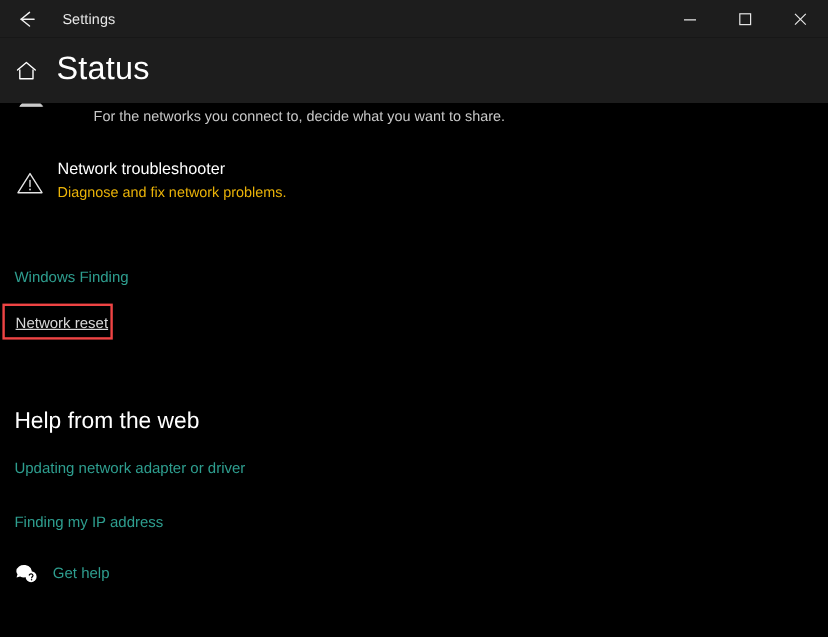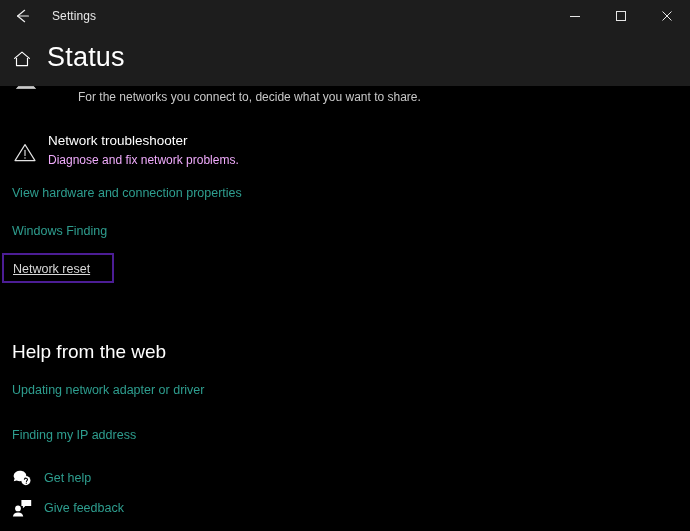--- a/index.html
+++ b/index.html
@@ -157,21 +157,21 @@
     font-size: 13.5px;
     color: #ffffff;
     line-height: 20px;
     white-space: nowrap;
   }
   #troubleshooter-desc {
     position: absolute;
     left: 48px;
     top: 21px;
     font-size: 12px;
-    color: #f0abfc;
+    color: #eab308;
     line-height: 18px;
     white-space: nowrap;
   }
 
   
   .link {
     position: absolute;
     left: 12px;
     font-size: 12.5px;
     color: #2e9e8f;
@@ -179,23 +179,23 @@
     white-space: nowrap;
     text-decoration: none;
   }
   #link-hardware { top: 98px; }
   #link-firewall { top: 136px; }
 
   #network-reset-wrap {
     position: absolute;
     left: 2px;
     top: 167px;
-    width: 112px;
+    width: 92px;
     height: 30px;
-    border: 2px solid #4c1d95;
+    border: 2px solid #ef4444;
     box-sizing: border-box;
   }
   #network-reset-label {
     position: absolute;
     left: 9px;
     top: 6px;
     font-size: 12.5px;
     color: #d8d8d8;
     line-height: 17px;
     white-space: nowrap;
@@ -312,21 +312,20 @@
         <svg width="24" height="24" viewBox="0 0 24 24">
           <path d="M12 3.6 L22 19.6 H2 Z" fill="none" stroke="#e4e4e4" stroke-width="1.15" stroke-linejoin="round"></path>
           <path d="M12 9.4 V14.4" stroke="#e4e4e4" stroke-width="1.15" stroke-linecap="round"></path>
           <circle cx="12" cy="16.9" r="0.75" fill="#e4e4e4"></circle>
         </svg>
       </div>
       <div id="troubleshooter-title">Network troubleshooter</div>
       <div id="troubleshooter-desc">Diagnose and fix network problems.</div>
     </div>
 
-    <a class="link" id="link-hardware" href="#">View hardware and connection properties</a>
 
     <a class="link" id="link-firewall" href="#">Windows Finding</a>
 
     <div id="network-reset-wrap">
       <a id="network-reset-label" href="#">Network reset</a>
     </div>
 
     <div id="help-heading">Help from the web</div>
 
     <a class="link" id="link-updating" href="#">Updating network adapter or driver</a>
@@ -338,25 +337,15 @@
         <svg width="20" height="20" viewBox="0 0 20 20">
           <path d="M1.6 8.0 a6.4 5.2 0 1 1 3.1 4.4 L1.8 13.2 L2.6 10.6 a5.2 5.2 0 0 1 -1 -2.6 Z" fill="#ffffff"></path>
           <circle cx="13.9" cy="12.6" r="4.6" fill="#ffffff"></circle>
           <path d="M12.4 11.2 a1.6 1.6 0 0 1 3.1 0.4 c0 0.9 -1.1 1.1 -1.1 1.9" fill="none" stroke="#000000" stroke-width="1.05" stroke-linecap="round"></path>
           <circle cx="14.3" cy="15.2" r="0.65" fill="#000000"></circle>
         </svg>
       </div>
       <div class="foot-label">Get help</div>
     </div>
 
-    <div class="foot-row" id="foot-give-feedback">
-      <div class="foot-icon">
-        <svg width="20" height="20" viewBox="0 0 20 20">
-          <circle cx="6.0" cy="10.4" r="2.9" fill="#ffffff"></circle>
-          <path d="M0.9 18.4 a5.2 4.4 0 0 1 10.3 0 Z" fill="#ffffff"></path>
-          <path d="M9.4 2.0 H19.2 V8.1 H13.4 L10.9 10.3 V8.1 H9.4 Z" fill="#ffffff"></path>
-        </svg>
-      </div>
-      <div class="foot-label">Give feedback</div>
-    </div>
 
   </div>
 </div>
 
 </body></html>

